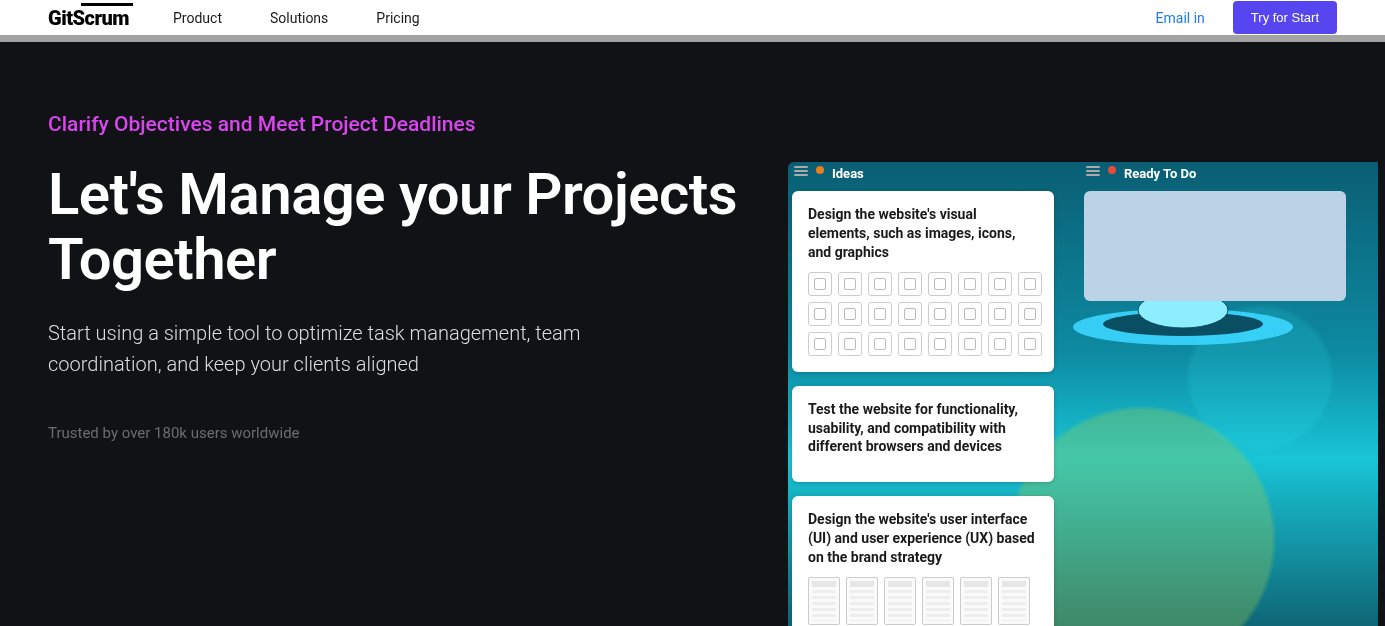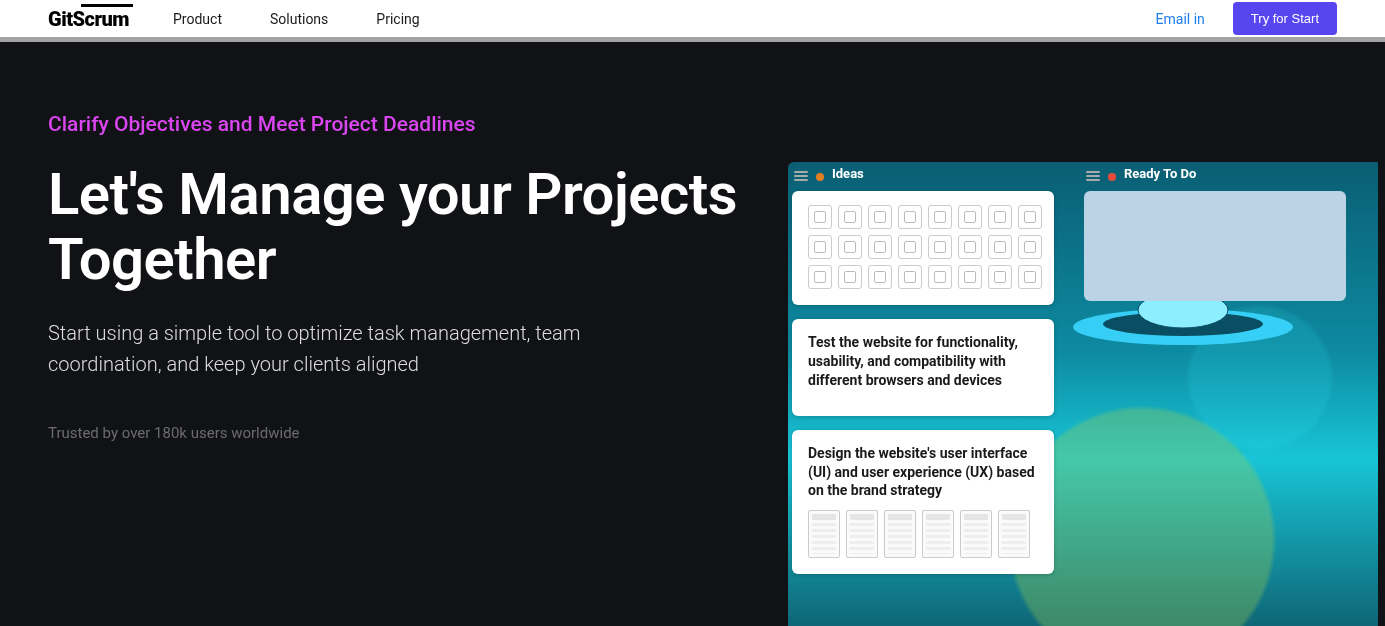--- a/index.html
+++ b/index.html
@@ -8,21 +8,21 @@
     background: #fff;
     width: 1385px;
   }
   
   header.site-header {
     display: flex;
     align-items: center;
     justify-content: space-between;
     height: 42px;
     padding: 0 48px;
-    border-bottom: 5px solid #a3a3a3;
+    border-bottom: 7px solid #a3a3a3;
     background: #fff;
   }
   .left-nav { display: flex; align-items: center; gap: 44px; }
   .logo { font-weight: 900; font-size: 20px; letter-spacing: -0.5px; color: #000; position: relative; }
   .logo .bar { display:block; width: 52px; height:3px; background:#000; position:absolute; top:-3px; right:-4px; }
   .nav-links { display: flex; gap: 48px; text-align: right; }
   .nav-links a { text-decoration: none; color:#1a1a1a; font-size:14px; }
   .right-nav { display:flex; align-items:center; gap:28px; }
   .right-nav a.signin { color:#1f7dea; font-size:14px; text-decoration:none; }
   .btn-primary {
@@ -84,21 +84,21 @@
   .columns {
     position:absolute; inset:0;
     display:flex; gap:12px; padding:0 0 0 0;
   }
   .col {
     width:270px;
     display:flex; flex-direction:column;
   }
   .col + .col { margin-left:10px; }
   .col-head {
-    display:flex; align-items:flex-end; gap:8px;
+    display:flex; align-items:flex-start; gap:8px;
     color:#fff; font-size:13px; font-weight:700;
     padding:4px 6px 10px 6px;
   }
   .ham { width:14px; height:10px; position:relative; }
   .ham span { position:absolute; left:0; right:0; height:2px; background:#aaa; border-radius:1px; }
   .ham span:nth-child(1){top:0;} .ham span:nth-child(2){top:4px;} .ham span:nth-child(3){top:8px;}
   .dot { width:8px; height:8px; border-radius:50%; }
   .dot.orange { background:#e67e22; }
   .dot.red { background:#e74c3c; }
   .cards { display:flex; flex-direction:column; gap:14px; padding:0 4px; }
@@ -189,20 +189,21 @@
             <span class="ham">
                 <span></span>
                 <span></span>
                 <span></span>
               </span>
             <span class="dot orange"></span>
             <span>Ideas</span>
           </div>
           <div class="cards">
             <div class="card">
+              <div class="title">Design the website's visual elements, such as images, icons, and graphics</div>
               <div class="icon-grid">
 
                 <span class="ico"></span>
                   <span class="ico"></span>
                   <span class="ico"></span>
                   <span class="ico"></span>
                   <span class="ico"></span>
                   <span class="ico"></span>
                   <span class="ico"></span>
                   <span class="ico"></span>

